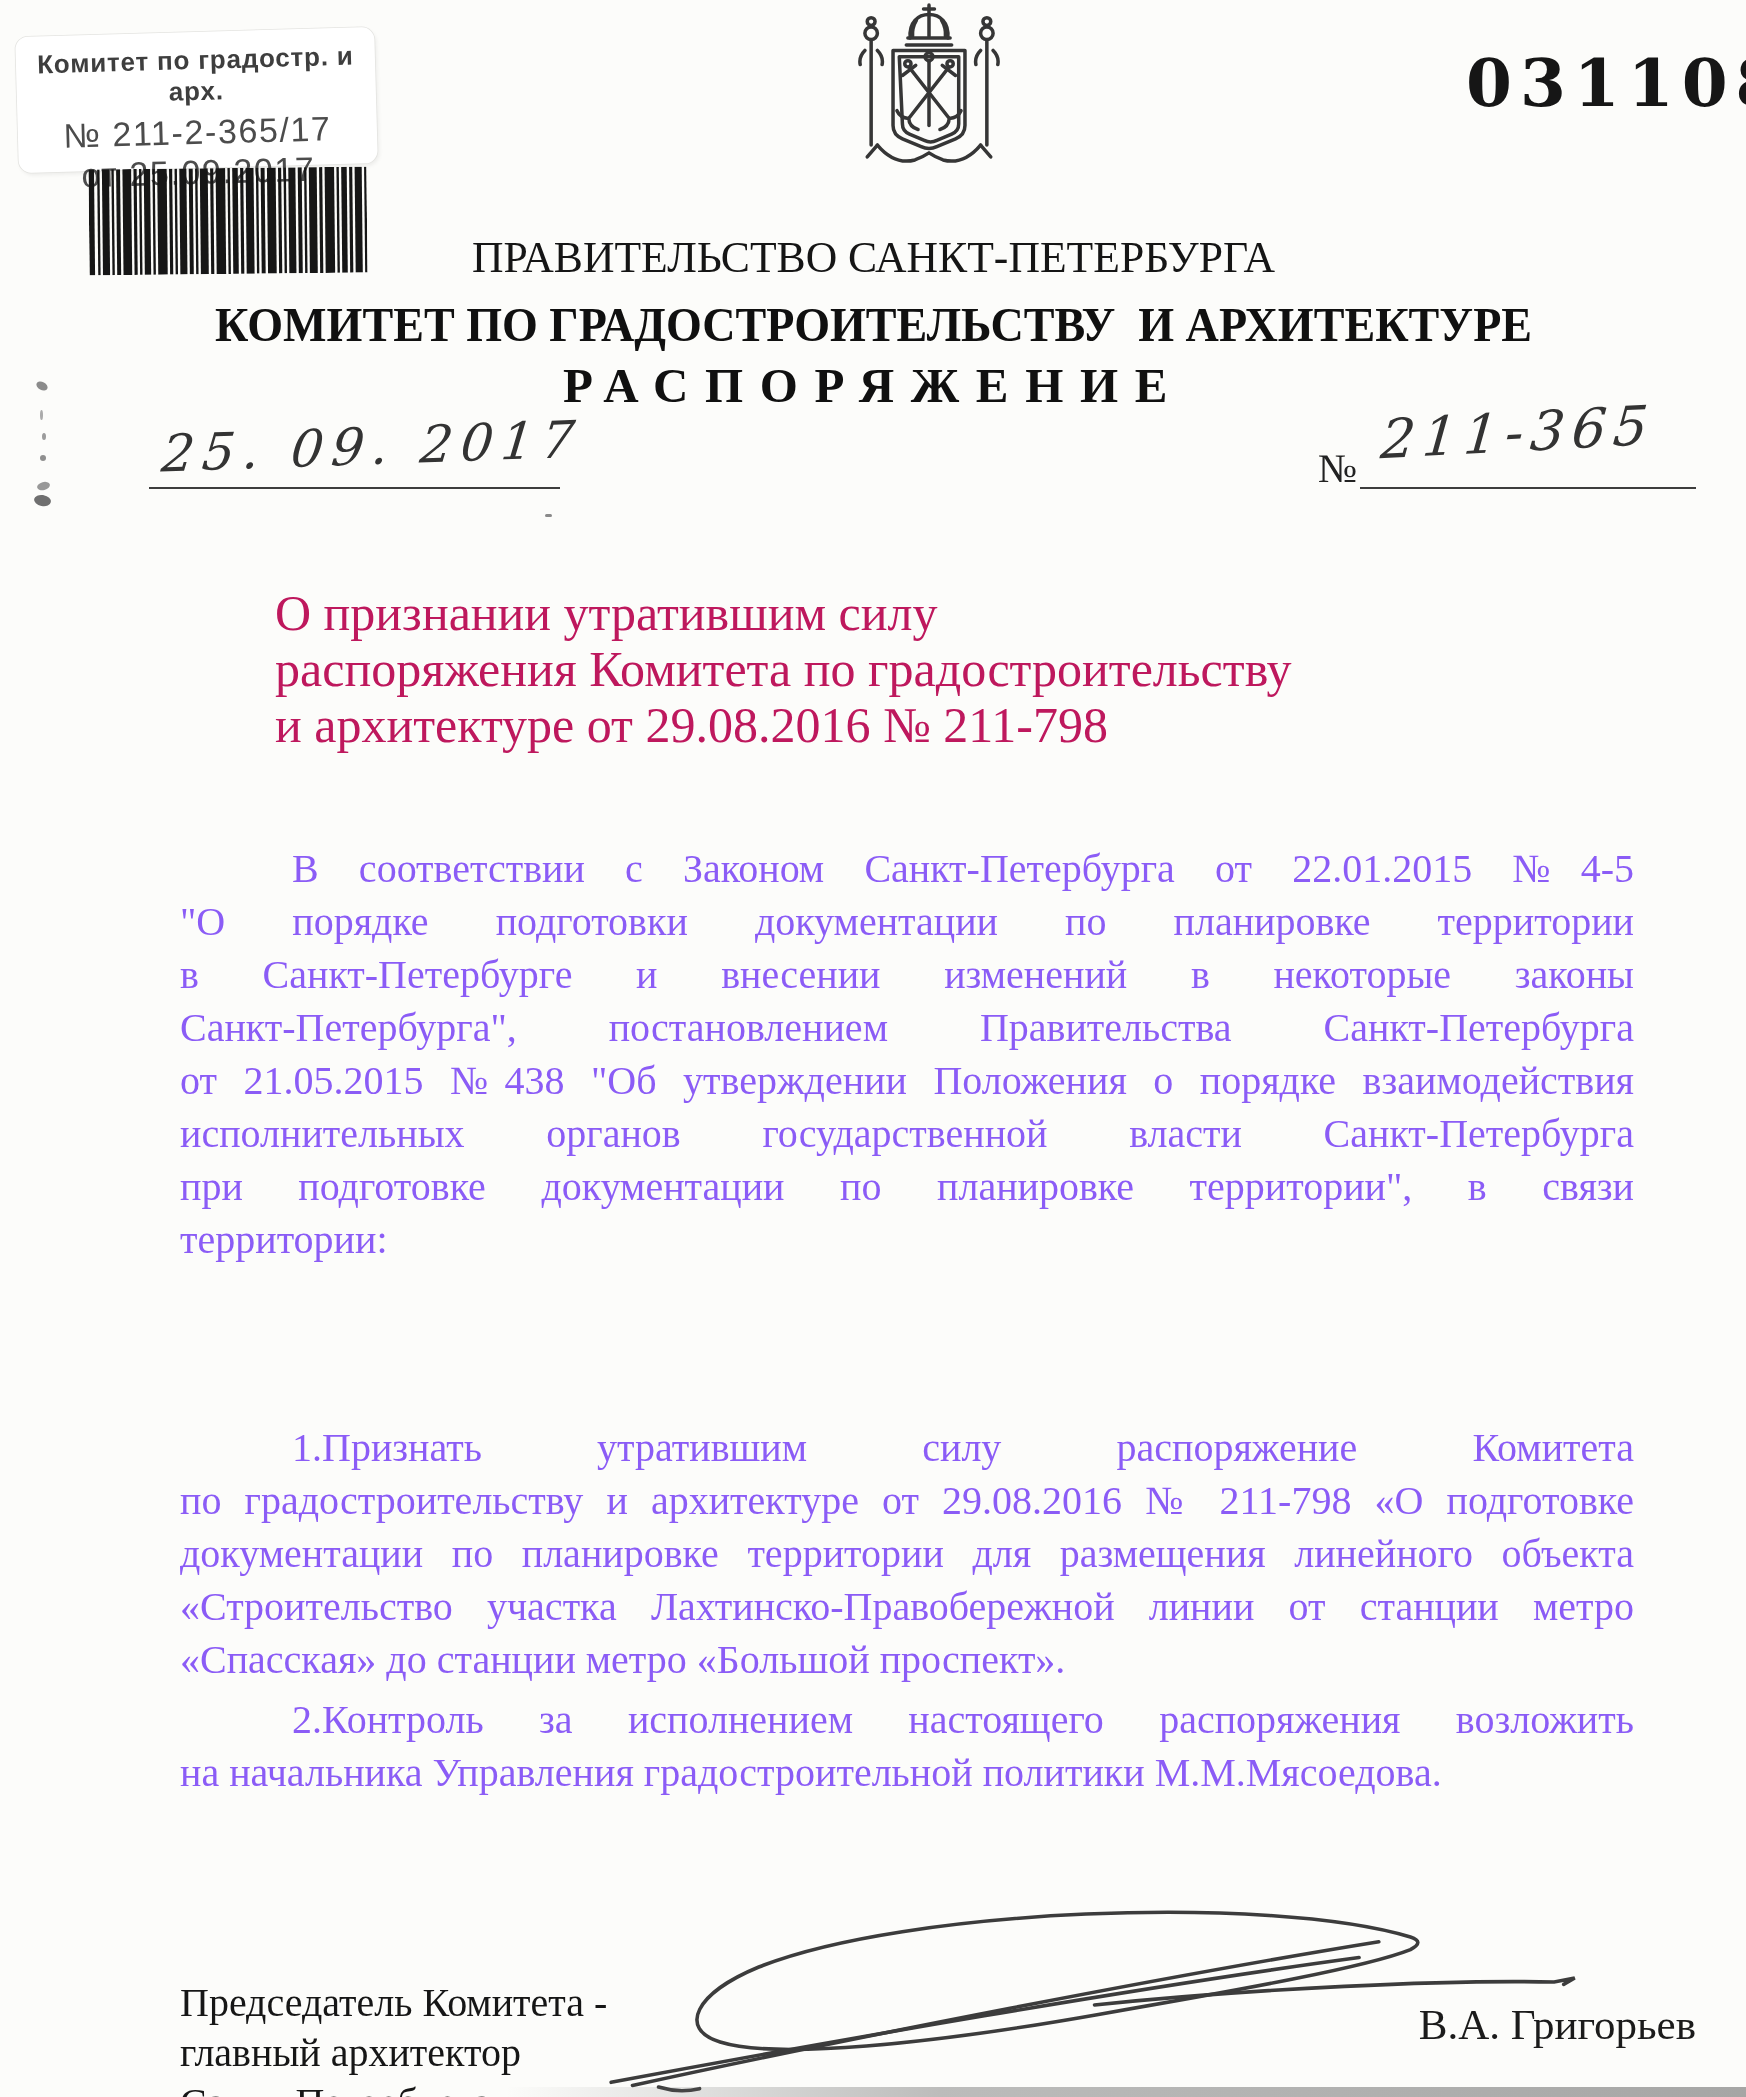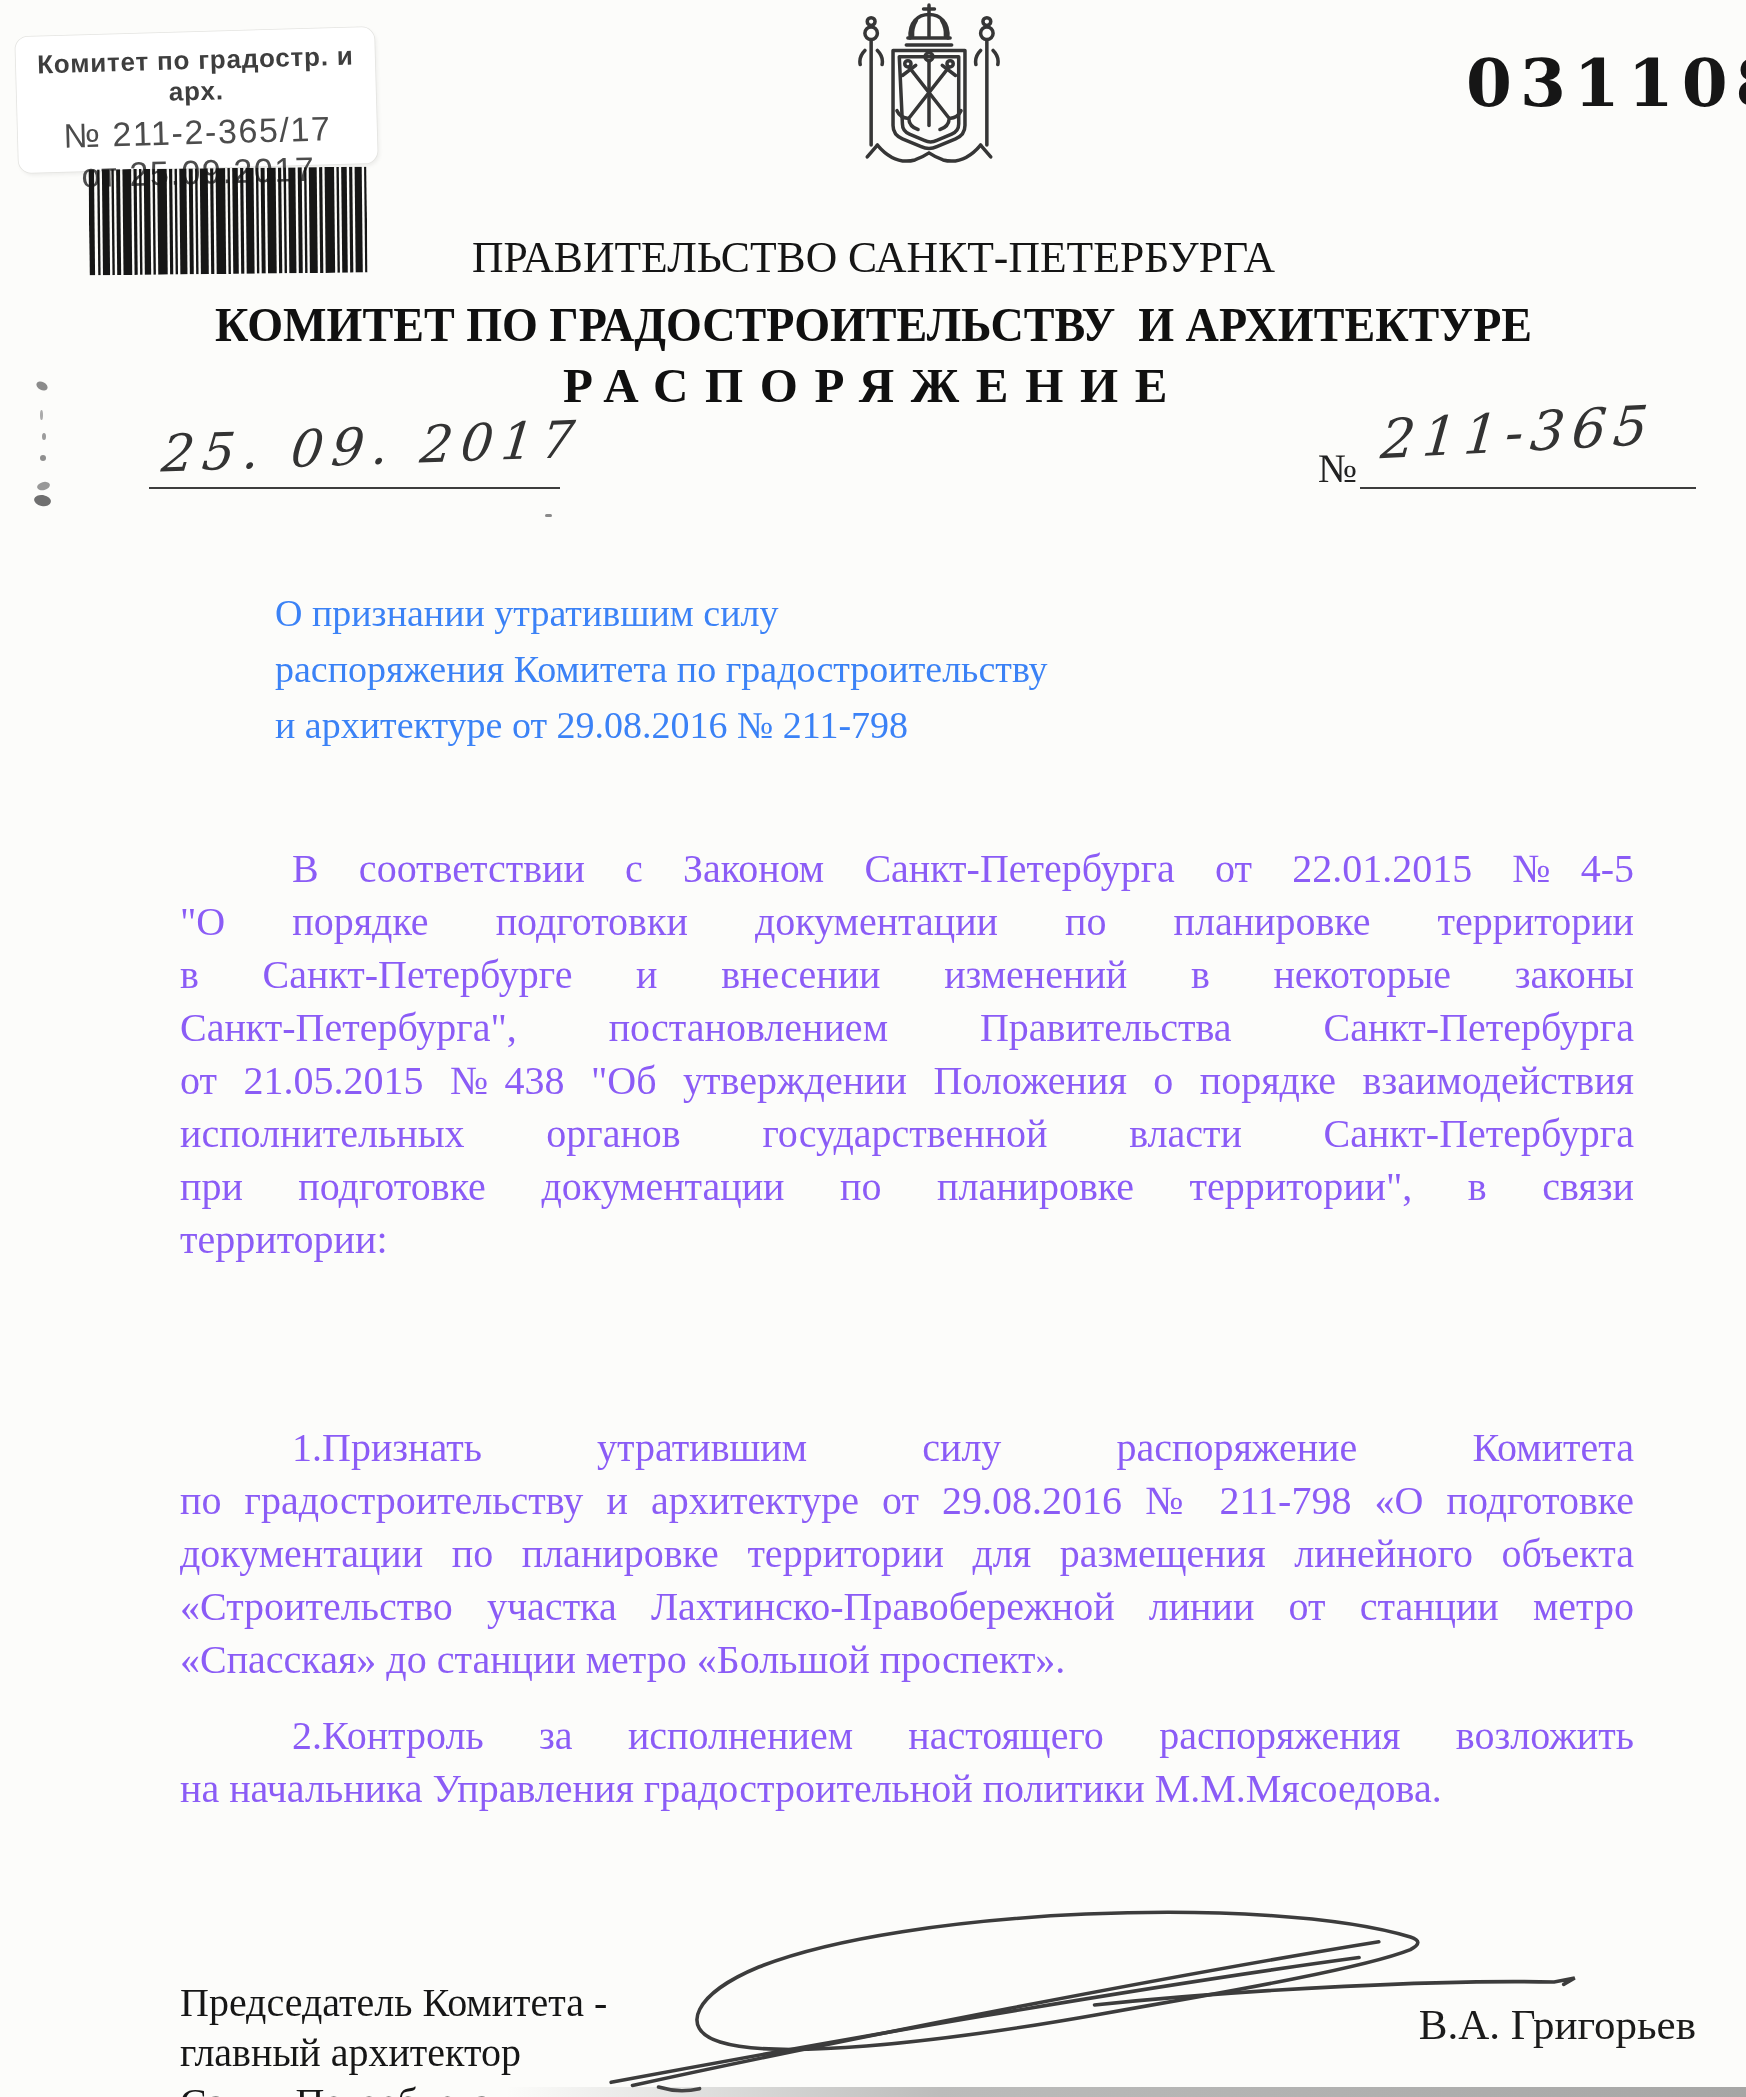--- a/index.html
+++ b/index.html
@@ -43,24 +43,24 @@
   .hand{font-style:italic;color:#333;font-family:"DejaVu Serif",serif;}
   .date-hw{position:absolute;left:162px;top:417px;font-size:51px;letter-spacing:8px;
     transform:rotate(-2deg) skewX(-8deg);}
   .date-underline{position:absolute;left:149px;top:487px;width:411px;height:2.4px;background:#3d3d3d;}
   .no-sign{position:absolute;left:1318px;top:444px;font-size:41px;color:#222;}
   .no-hw{position:absolute;left:1381px;top:401px;font-size:54px;letter-spacing:7.1px;
     transform:rotate(-3deg) skewX(-8deg);}
   .no-underline{position:absolute;left:1360px;top:487px;width:336px;height:2.4px;background:#3d3d3d;}
   
   .subject{position:absolute;left:275px;top:585px;width:1106px;
-    font-size:38px;line-height:56px;color:#3b82f6;}
+    font-size:50px;line-height:56px;color:#be185d;}
   
   .para{position:absolute;left:180px;width:1454px;font-size:40px;line-height:53px;color:#8b5cf6;}
-  .p1{top:842px;} .p2{top:1421px;} .p3{top:1693px;margin-top:16px;}
+  .p1{top:842px;} .p2{top:1421px;} .p3{top:1693px;}
   .jline{text-align:justify;text-align-last:justify;}
   .jline.indent{text-indent:112px;}
   .jline.last{text-align-last:left;}
   
   .sig-pos{position:absolute;left:180px;top:1978px;font-size:40px;line-height:50px;color:#161616;}
   .signature{position:absolute;left:589px;top:1888px;width:1011px;height:207px;}
   .sig-name{position:absolute;right:51px;top:2000px;font-size:43px;color:#1b1b1b;}
   
   .speck{position:absolute;border-radius:50%;}
   .sp1{left:36px;top:382px;width:12px;height:8px;background:#8b8b8b;transform:rotate(28deg);}

